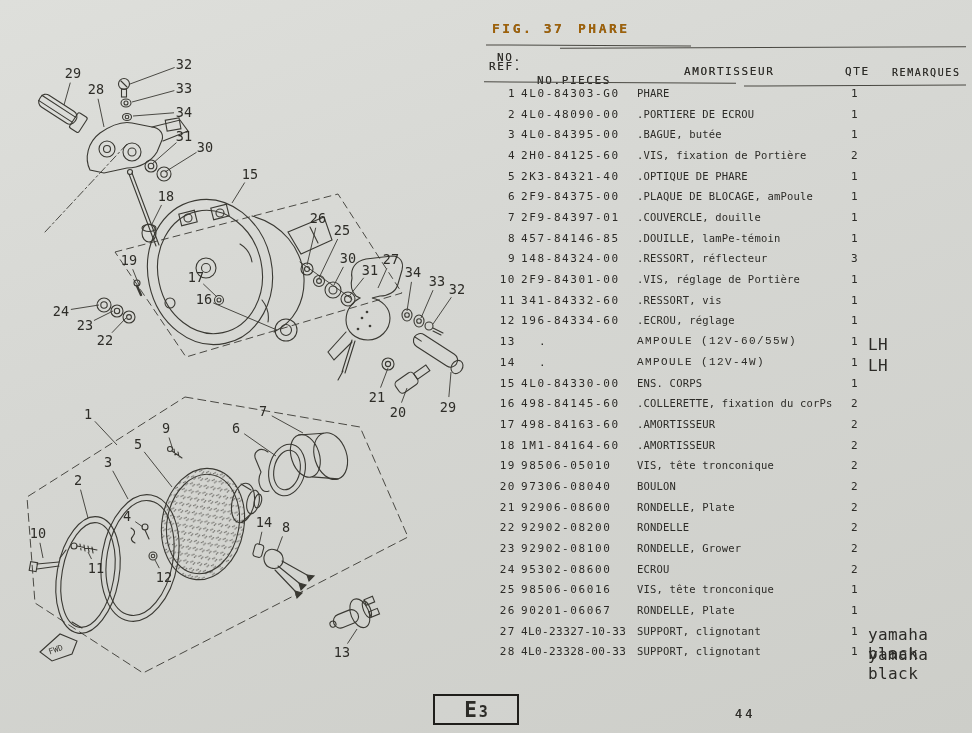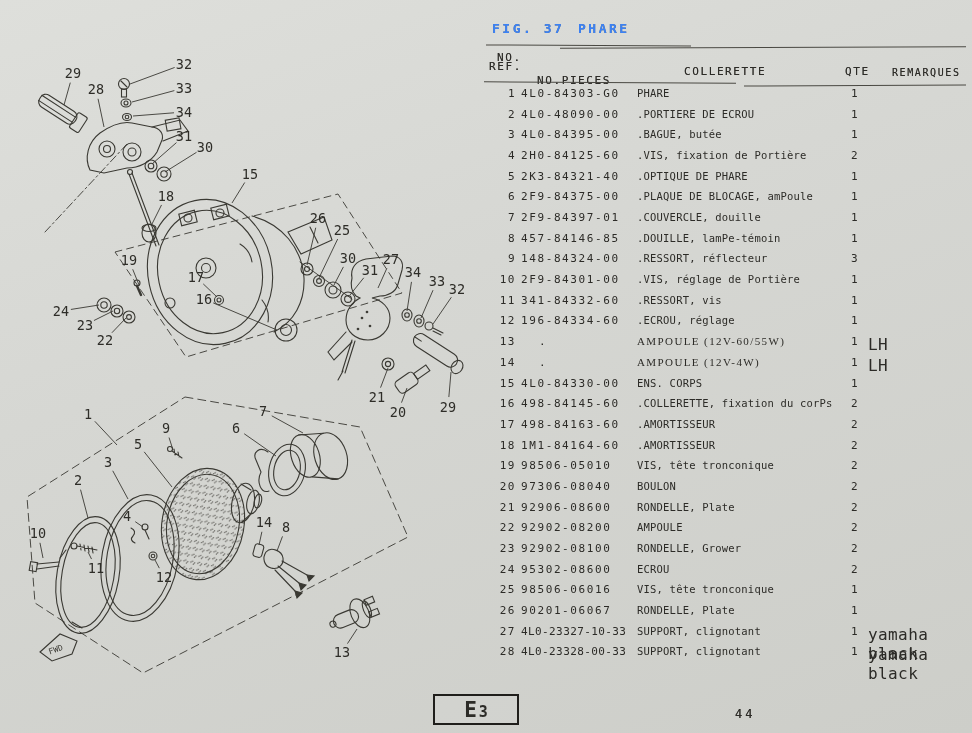--- a/index.html
+++ b/index.html
@@ -3,31 +3,31 @@
 <meta charset="utf-8">
 <style>
   html,body{margin:0;padding:0}
   body{
     width:972px;height:733px;position:relative;overflow:hidden;
     background:linear-gradient(160deg,#dedfdb 0%,#d6d7d3 40%,#cdcec9 100%);
     font-family:"DejaVu Sans Mono","Liberation Mono",monospace;
     color:#2c2b27;
   }
   .t{position:absolute;white-space:pre;text-shadow:0 0 .5px rgba(60,58,52,.7)}
-  .fig{font-size:13px;letter-spacing:2.5px;font-weight:bold;color:#3b82f6}
+  .fig{font-size:13px;letter-spacing:2.5px;font-weight:bold;color:#a16207}
   .hdr{font-size:11px;letter-spacing:1.6px;color:#2c2b27}
   .rule{position:absolute;height:0;border-top:1.4px solid #4a4943}
   .row span{position:absolute;top:0}
   .row{position:absolute;left:0;width:972px;height:20px;font-size:11px}
   .c-ref{left:488px;width:28px;text-align:right;letter-spacing:1.5px}
   .c-part{left:521px;letter-spacing:1.6px}
   .c-part.long{letter-spacing:.4px}
   .c-part.dotonly{padding-left:18px}
   .c-desc{left:637px;font-size:10.5px;letter-spacing:.2px}
-  .c-desc.alt{font-family:Liberation Serif, serif;letter-spacing:1.4px;font-size:11px}
+  .c-desc.alt{font-family:Liberation Mono, monospace;letter-spacing:1.4px;font-size:11px}
   .c-qty{left:843px;width:24px;text-align:center;letter-spacing:1.5px}
   .c-rem{left:868px;font-size:16px;letter-spacing:.4px}
   #e3box{
     position:absolute;left:433px;top:694px;width:86px;height:31px;
     border:2.5px solid #1f1e1b;box-sizing:border-box;
     display:flex;align-items:center;justify-content:center;
     background:rgba(255,255,255,.06);
   }
   #e3box .big{font-size:21px;font-weight:bold;letter-spacing:2px}
   #e3box .small{font-size:15px;font-weight:bold;position:relative;top:2px}
@@ -312,21 +312,21 @@
 <div>
   <div class="t fig" style="left:492px;top:21px">FIG. 37</div>
   <div class="t fig" style="left:578px;top:21px">PHARE</div>
 
   <div class="rule" style="left:486px;top:45px;width:205px;transform:rotate(.3deg)"></div>
   <div class="rule" style="left:560px;top:47px;width:406px;transform:rotate(-.2deg)"></div>
 
   <div class="t hdr" style="left:497px;top:51px">NO.</div>
   <div class="t hdr" style="left:489px;top:60px">REF.</div>
   <div class="t hdr" style="left:537px;top:74px">NO.PIECES</div>
-  <div class="t hdr" style="left:684px;top:65px">COLLERETTE</div>
+  <div class="t hdr" style="left:684px;top:65px">AMORTISSEUR</div>
   <div class="t hdr" style="left:845px;top:65px">QTE</div>
   <div class="t hdr" style="left:892px;top:67px;font-size:10px">REMARQUES</div>
 
   <div class="rule" style="left:484px;top:82px;width:252px;transform:rotate(.35deg)"></div>
   <div class="rule" style="left:744px;top:85px;width:222px;transform:rotate(-.3deg)"></div>
 
   <div id="rows">
       <div class="row" style="top: 87px;">
         <span class="c-ref">1</span>
         <span class="c-part">4L0-84303-G0</span>
@@ -451,21 +451,21 @@
       </div>
       <div class="row" style="top: 500.6px;">
         <span class="c-ref">21</span>
         <span class="c-part">92906-08600</span>
         <span class="c-desc">RONDELLE, Plate</span>
         <span class="c-qty">2</span>
       </div>
       <div class="row" style="top: 521.28px;">
         <span class="c-ref">22</span>
         <span class="c-part">92902-08200</span>
-        <span class="c-desc">AMPOULE</span>
+        <span class="c-desc">RONDELLE</span>
         <span class="c-qty">2</span>
       </div>
       <div class="row" style="top: 541.96px;">
         <span class="c-ref">23</span>
         <span class="c-part">92902-08100</span>
         <span class="c-desc">RONDELLE, Grower</span>
         <span class="c-qty">2</span>
       </div>
       <div class="row" style="top: 562.64px;">
         <span class="c-ref">24</span>

